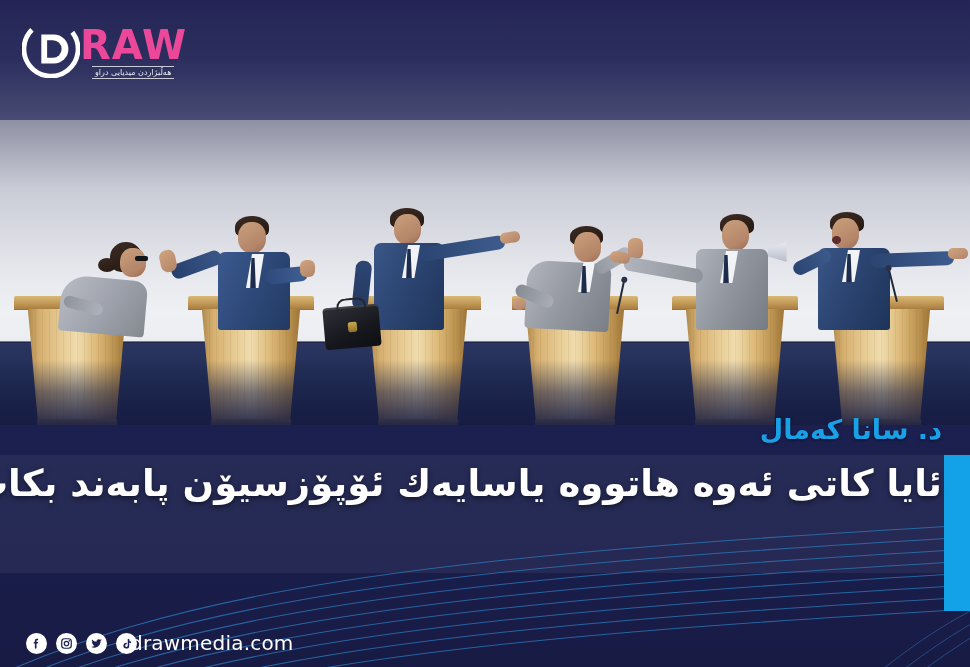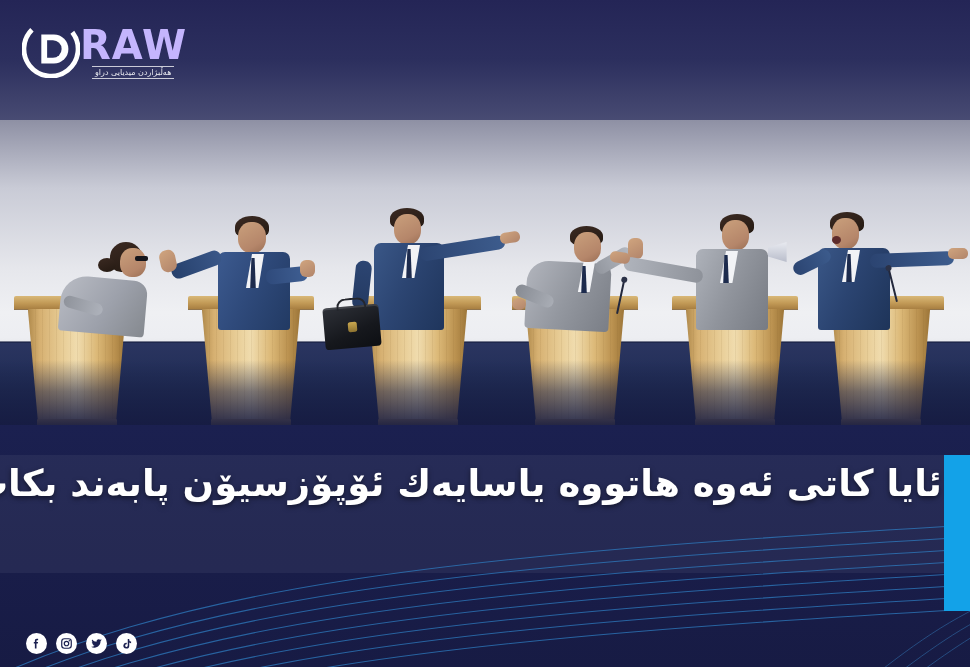--- a/index.html
+++ b/index.html
@@ -158,21 +158,21 @@
     text-shadow:0 2px 5px rgba(0,0,0,.5);
     white-space:nowrap;
   }
   .hl-line.l2{margin-top:26px;}
 
   
   .logo{position:absolute;left:22px;top:16px;width:210px;height:66px;}
   .logo-mark{position:absolute;left:0;top:4px;width:58px;height:58px;}
   .logo-word{
     position:absolute;left:58px;top:6px;
-    color:#c4b5fd;font-size:40px;font-weight:bold;letter-spacing:1px;
+    color:#ec4899;font-size:40px;font-weight:bold;letter-spacing:1px;
     font-family:"DejaVu Sans","Liberation Sans",sans-serif;
   }
   .logo-sub{
     position:absolute;left:70px;top:50px;
     color:#e8e9ef;font-size:8px;letter-spacing:.2px;
     direction:rtl;white-space:nowrap;
     border-top:1px solid rgba(255,255,255,.75);
     border-bottom:1px solid rgba(255,255,255,.75);
     padding:1px 3px;
   }
@@ -341,20 +341,21 @@
       <g fill="none" stroke="#3b8fd2" stroke-width="0.9" opacity="0.55">
         <path d="M860,190 C910,150 950,120 1010,96"></path>
         <path d="M880,190 C928,154 962,128 1010,108"></path>
         <path d="M900,190 C944,158 974,136 1010,120"></path>
       </g>
     </svg>
   </div>
 
   <div class="accent-bar"></div>
 
+  <div class="author">د. سانا کەمال</div>
 
   <div class="headline">
     <div class="hl-line l1">ئایا کاتی ئەوە هاتووە یاسایەك ئۆپۆزسیۆن پابەند بکات</div>
   </div>
 
   <div class="logo">
     <svg class="logo-mark" viewBox="0 0 60 60">
       <path d="M30,2 A28,28 0 1,0 30,58 A28,28 0 0,1 30,2 Z" fill="#ffffff"></path>
       <circle cx="30" cy="30" r="28" fill="none" stroke="#ffffff" stroke-width="5" stroke-dasharray="128 48" transform="rotate(-38 30 30)"></circle>
       <path d="M20,15 L33,15 A15,15 0 0,1 33,45 L20,45 Z" fill="#ffffff"></path>
@@ -382,15 +383,16 @@
         <svg width="13" height="13" viewBox="0 0 24 24" fill="#1b2050">
             <path d="M22 5.9c-.7.3-1.5.5-2.3.6.8-.5 1.4-1.3 1.7-2.2-.8.4-1.6.8-2.5 1a4 4 0 0 0-6.8 3.6A11.3 11.3 0 0 1 3.9 4.6a4 4 0 0 0 1.2 5.3c-.6 0-1.2-.2-1.8-.5a4 4 0 0 0 3.2 3.9c-.6.2-1.2.2-1.8.1a4 4 0 0 0 3.7 2.8A8 8 0 0 1 2 17.9a11.3 11.3 0 0 0 6.1 1.8c7.3 0 11.3-6.1 11.3-11.3v-.5c.8-.6 1.4-1.3 1.9-2z"></path>
           </svg>
       </div>
       <div class="sicon">
         <svg width="12" height="12" viewBox="0 0 24 24" fill="#1b2050">
             <path d="M16.5 2h-3v13.2a2.6 2.6 0 1 1-2-2.5V9.5a5.9 5.9 0 1 0 5 5.8V9.1a6.6 6.6 0 0 0 3.7 1.2V7.2a3.8 3.8 0 0 1-3.7-3.8V2z"></path>
           </svg>
       </div>
     </div>
+    <div class="site">drawmedia.com</div>
   </div>
 
 </div>
 
 </body></html>

